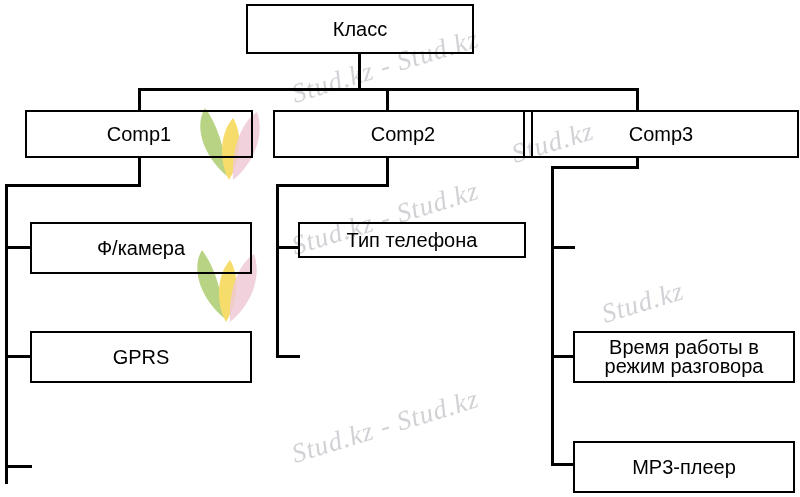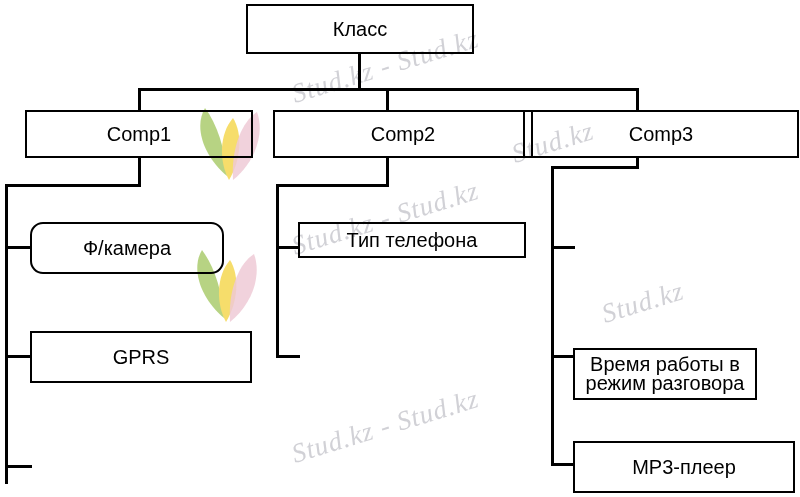--- a/index.html
+++ b/index.html
@@ -105,22 +105,22 @@
   <div class="conn" style="left:551px; top:166px; width:3px; height:300px;"></div>
   <div class="conn" style="left:551px; top:246px; width:24px; height:3px;"></div>
   <div class="conn" style="left:551px; top:355px; width:24px; height:3px;"></div>
   <div class="conn" style="left:551px; top:463px; width:24px; height:3px;"></div>
 
   <div class="node" style="left:246px; top:4px;   width:228px; height:50px;">Класс</div>
   <div class="node" style="left:25px;  top:110px; width:228px; height:48px;">Comp1</div>
   <div class="node" style="left:273px; top:110px; width:260px; height:48px;">Comp2</div>
   <div class="node" style="left:523px; top:110px; width:276px; height:48px;">Comp3</div>
 
-  <div class="node" style="left:30px;  top:222px; width:194px; height:52px;border-radius:13px;">Ф/камера</div>
+  <div class="node" style="left:30px;  top:222px; width:222px; height:52px;">Ф/камера</div>
   <div class="node" style="left:30px;  top:331px; width:222px; height:52px;">GPRS</div>
 
   <div class="node" style="left:298px; top:222px; width:228px; height:36px;">Тип телефона</div>
 
-  <div class="node two-line" style="left:573px; top:348px; width:184px; height:52px; white-space:pre-line;">Время работы в
+  <div class="node two-line" style="left:573px; top:331px; width:222px; height:52px; white-space:pre-line;">Время работы в
 режим разговора</div>
   <div class="node" style="left:573px; top:441px; width:222px; height:52px;">MP3-плеер</div>
 
 </div>
 
 </body></html>

